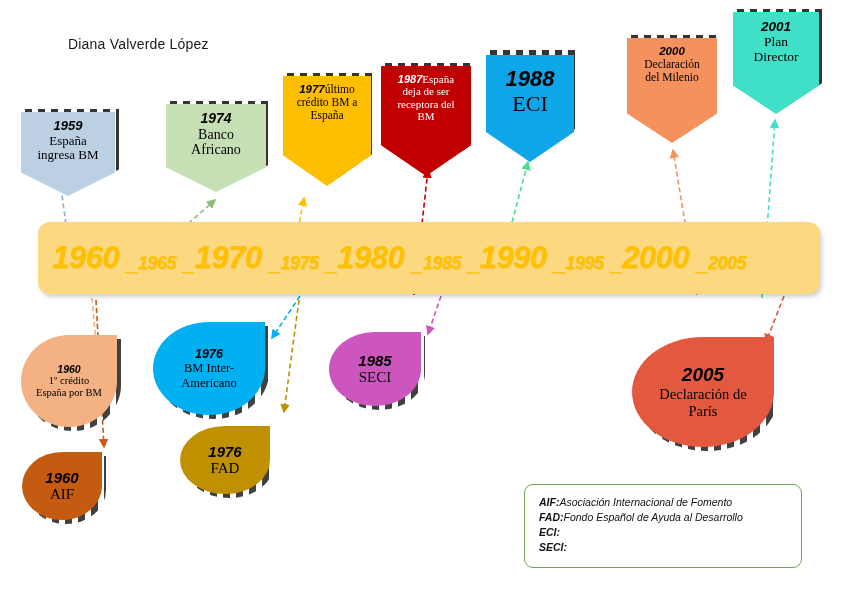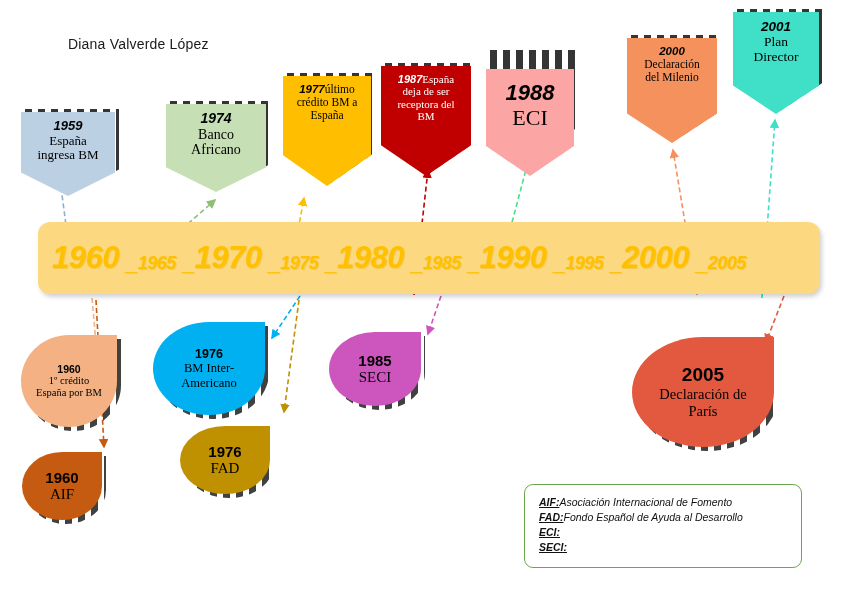--- a/index.html
+++ b/index.html
@@ -109,20 +109,21 @@
     text-align: center;
     line-height: 1.15;
   }
   .drop-shadow {
     position: absolute;
     border-radius: 50% 0 50% 50%;
     background: repeating-linear-gradient(90deg,#111 0 7px, transparent 7px 13px);
     opacity: .8;
   }
   .drop .yr {
+    font-style: italic;
     font-weight: bold;
     font-family: "Liberation Sans", sans-serif;
   }
   .drop .lbl { font-family: "Liberation Serif", serif; }
 
   
   .legend {
     position: absolute;
     left: 524px;
     top: 484px;
@@ -135,21 +136,21 @@
     padding: 10px 0 0 14px;
   }
   .legend-row {
     font-family: "Liberation Sans", sans-serif;
     font-style: italic;
     font-size: 10.5px;
     color: #111;
     line-height: 15px;
     white-space: nowrap;
   }
-  .legend-row .abbr { font-weight: bold; text-decoration: underline; }
+  .legend-row .abbr { font-weight: bold; }
 
   
   #connectors {
     position: absolute;
     left: 0; top: 0;
     width: 848px; height: 599px;
     pointer-events: none;
   }
 </style>
 </head>
@@ -242,21 +243,21 @@
   </div>
 
   <div class="banner-shadow" style="left:385px;top:63px;width:90px;height:110px;"></div>
   <div class="banner" style="left:381px;top:59px;width:90px;height:110px;background:#C00000;color:#fff;font-size:11px;text-align:center;">
     <span>
       <span class="yr">1987</span><span class="lbl">España<br>deja de ser<br>receptora del<br>BM</span>
     </span>
   </div>
 
   <div class="banner-shadow" style="left:490px;top:50px;width:88px;height:107px;"></div>
-  <div class="banner" style="left:486px;top:62px;width:88px;height:107px;background:#fca5a5;color:#000;font-size:22px;padding-top:12px;">
+  <div class="banner" style="left:486px;top:48px;width:88px;height:107px;background:#0ea5e9;color:#000;font-size:22px;padding-top:12px;">
     <span class="yr block">1988</span>
     <span class="lbl block">ECI</span>
   </div>
 
   <div class="banner-shadow" style="left:631px;top:35px;width:90px;height:105px;"></div>
   <div class="banner" style="left:627px;top:31px;width:90px;height:105px;background:#F4915C;color:#000;font-size:11.5px;">
     <span class="yr block">2000</span>
     <span class="lbl block">Declaración<br>del Milenio</span>
   </div>
 

